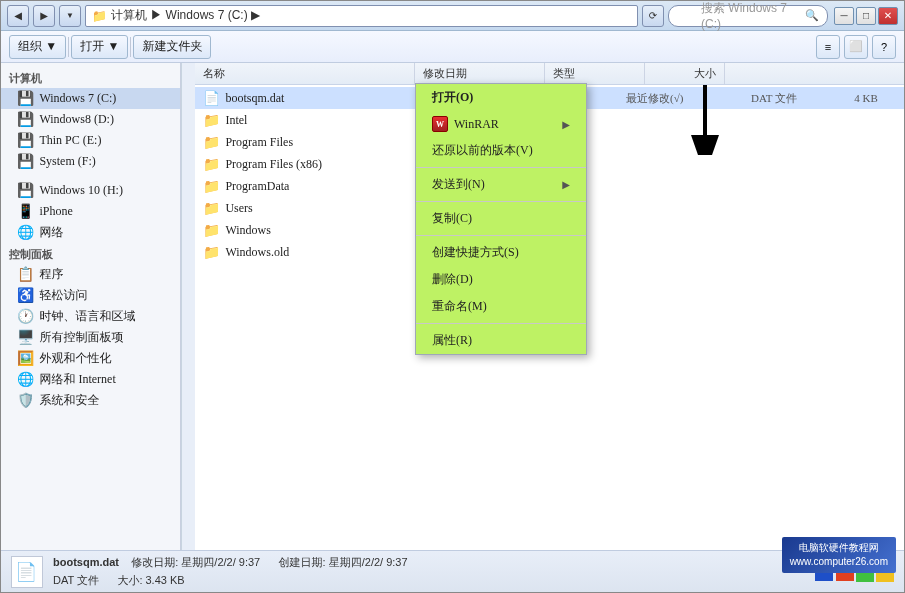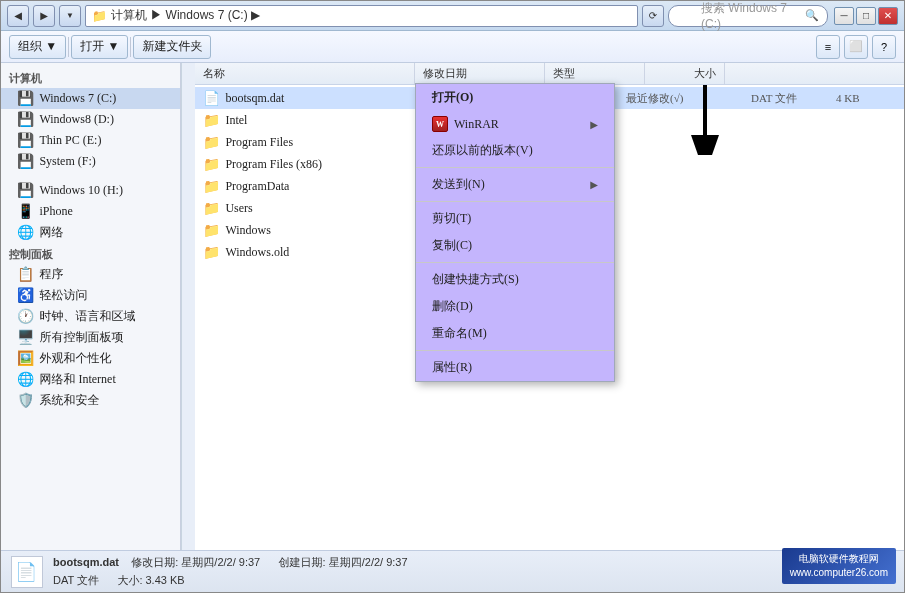--- a/index.html
+++ b/index.html
@@ -237,36 +237,36 @@
       font-size: 12px;
       color: #222;
       gap: 5px;
     }
     .file-item.selected { background: #cce0ff; }
 
     .file-icon { font-size: 14px; }
     .file-name { flex: 1; }
     .file-date { width: 120px; font-size: 11px; color: #555; }
     .file-type { width: 80px; font-size: 11px; color: #555; }
-    .file-size { width: 60px; font-size: 11px; color: #555; text-align: left; }
+    .file-size { width: 60px; font-size: 11px; color: #555; text-align: center; }
 
     
     .sidebar-scroll {
       width: 14px;
       background: #e8eef8;
       border-left: 1px solid #c8d4e0;
     }
 
     
     .context-menu {
       position: absolute;
       top: 20px;
       left: 220px;
-      width: 200px;
-      background: #c4b5fd;
+      width: 172px;
+      background: #bef264;
       border: 1px solid #a0a8b8;
       box-shadow: 3px 3px 8px rgba(0,0,0,0.3);
       z-index: 100;
       font-size: 12px;
     }
 
     .ctx-item {
       padding: 5px 16px;
       cursor: pointer;
       display: flex;
@@ -327,21 +327,21 @@
 
     .status-info {
       flex: 1;
       font-size: 11px;
       color: #333;
       line-height: 1.6;
     }
 
     .watermark {
       position: absolute;
-      bottom: 8px;
+      bottom: 19px;
       right: 8px;
       background: linear-gradient(135deg, #1a3a8f, #4470d0);
       color: white;
       font-size: 10px;
       padding: 4px 8px;
       border-radius: 2px;
       text-align: center;
       line-height: 1.4;
     }
 
@@ -545,23 +545,20 @@
         </div>
         <div class="ctx-item">
           <span>还原以前的版本(V)</span>
         </div>
         <div class="ctx-separator"></div>
         <div class="ctx-item">
           <span>发送到(N)</span>
           <span class="submenu-arrow">▶</span>
         </div>
         <div class="ctx-separator"></div>
-        <div class="ctx-item">
-          <span>剪切(T)</span>
-        </div>
         <div class="ctx-item">
           <span>复制(C)</span>
         </div>
         <div class="ctx-separator"></div>
         <div class="ctx-item">
           <span>创建快捷方式(S)</span>
         </div>
         <div class="ctx-item">
           <span>删除(D)</span>
         </div>

